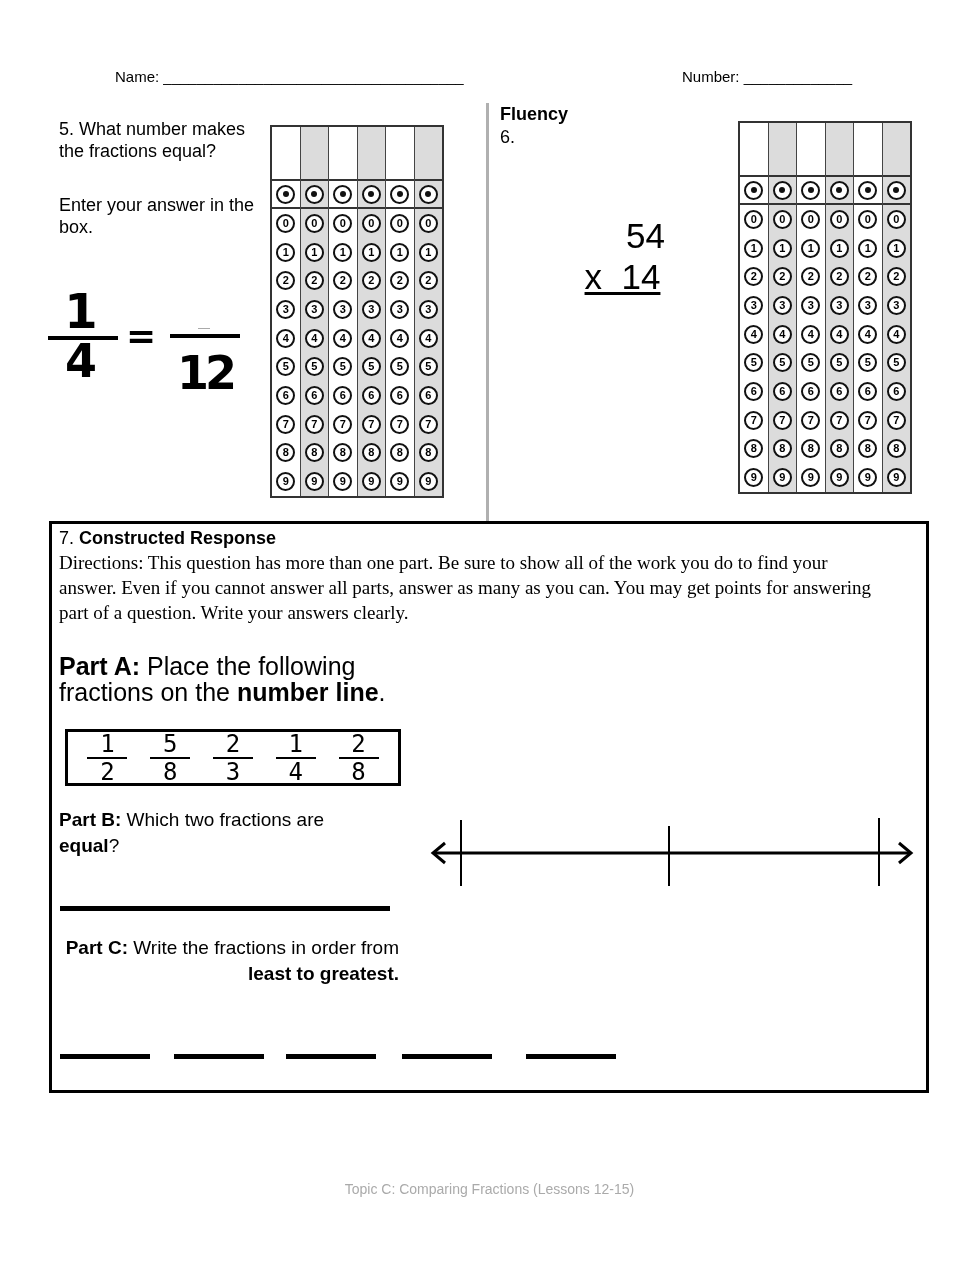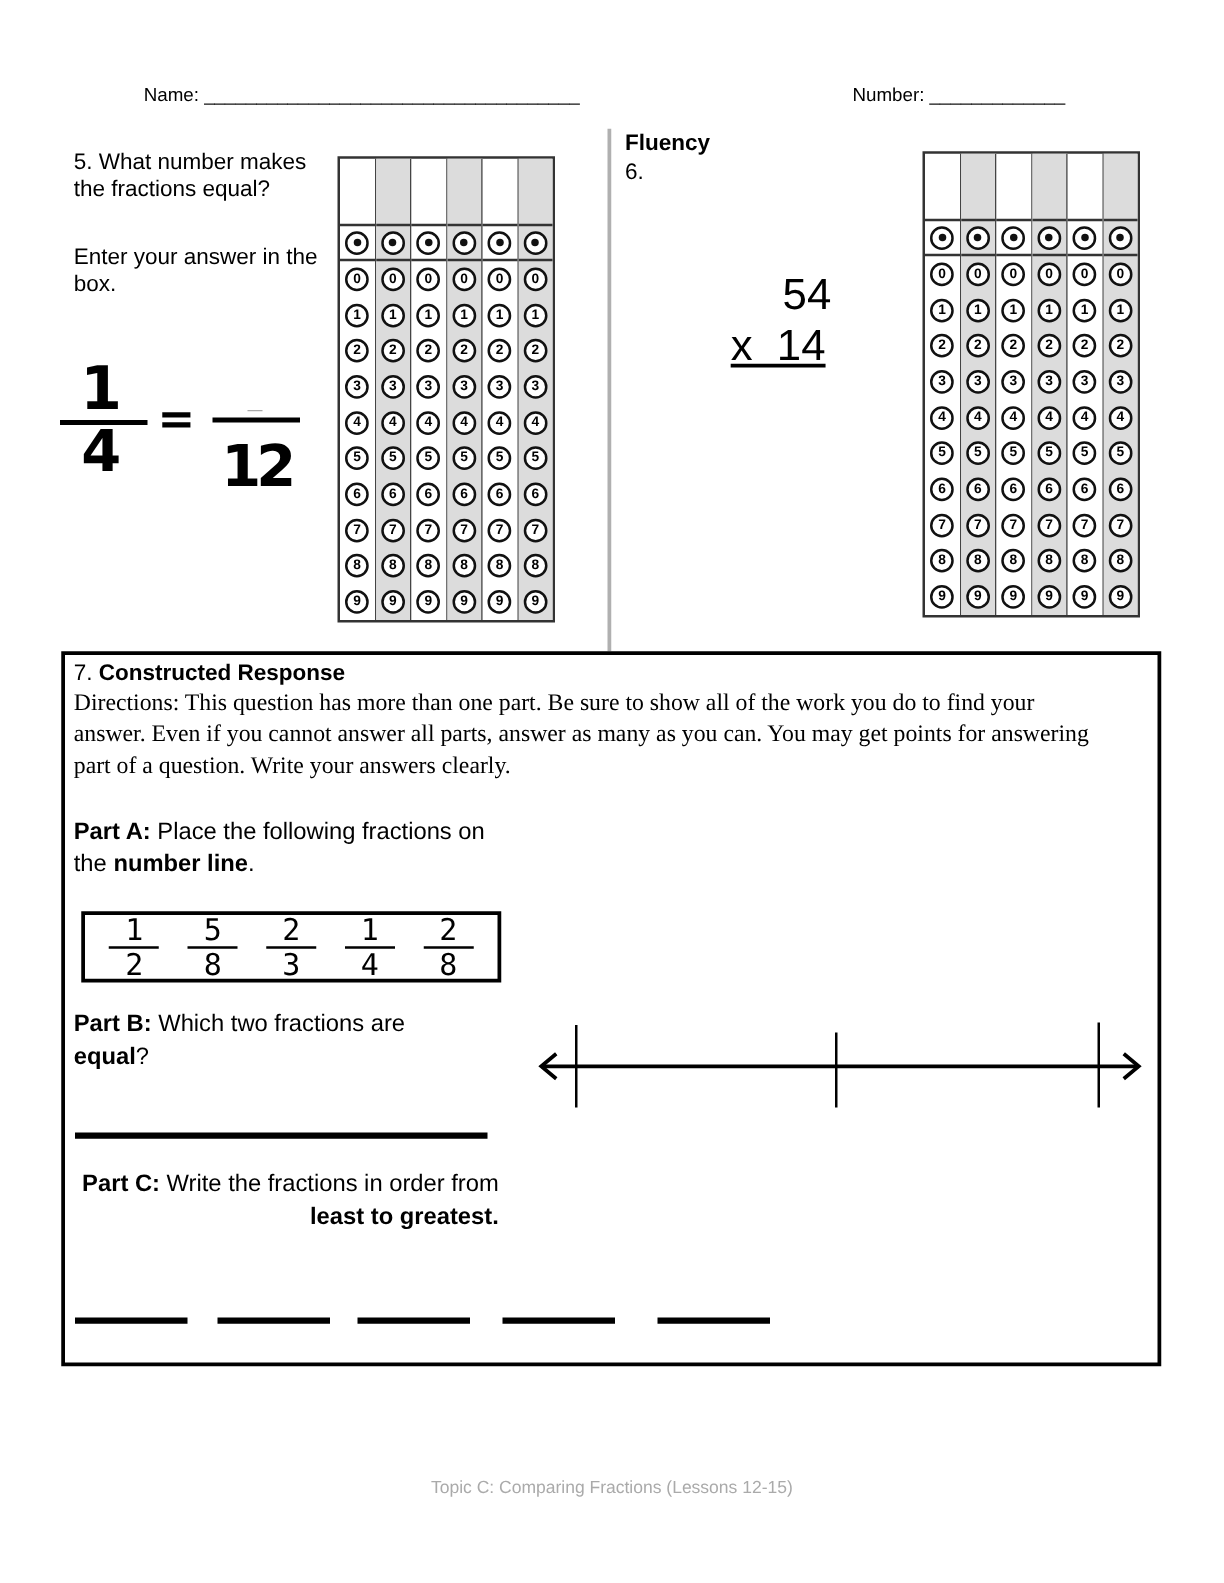--- a/index.html
+++ b/index.html
@@ -516,21 +516,21 @@
     </div>
   </div>
 
 <div class="abs cr-box"></div>
 <div class="abs" style="left:59px; top:528px; font-size:18px;">
   <span>7.</span>
   <b>Constructed Response</b>
 </div>
 <div class="abs serif" style="left:59px; top:550px; width:830px;">Directions: This question has more than one part. Be sure to show all of the work you do to find your answer. Even if you cannot answer all parts, answer as many as you can. You may get points for answering part of a question. Write your answers clearly.</div>
 
-<div class="abs q-text" style="left:59px; top:653px; width:340px; font-size:19px; line-height:26px;">
+<div class="abs q-text" style="left:59px; top:653px; width:340px; font-size:25px; line-height:26px;">
   <b>Part A:</b><span> Place the following fractions on the </span><b>number line</b><span>.</span>
 </div>
 
 <div class="abs frac-bank" id="fracbank">
     <div class="sfrac">
       <span>1</span>
       <div class="bar"></div>
       <span>2</span>
     </div>
     <div class="sfrac">

